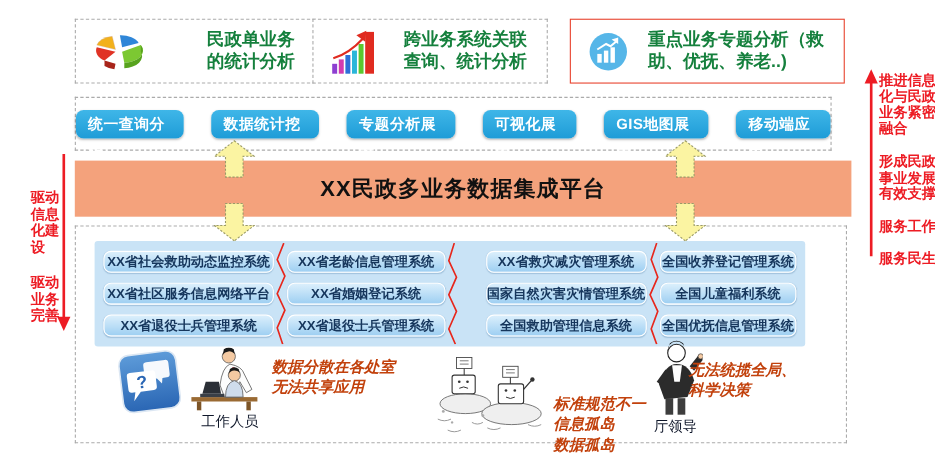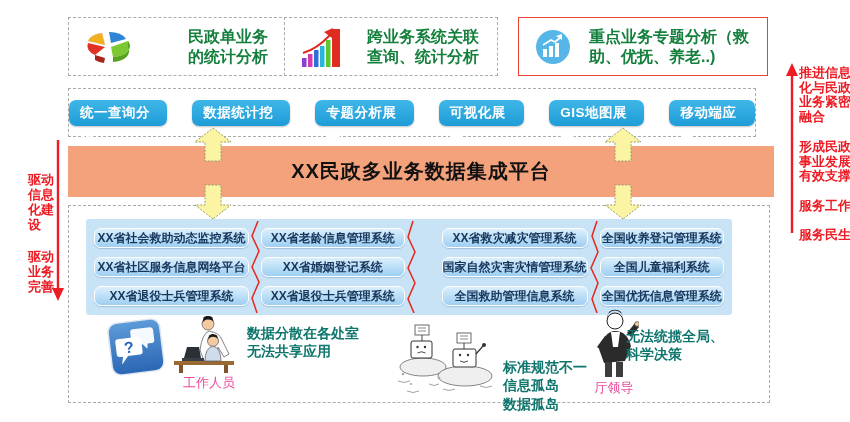--- a/index.html
+++ b/index.html
@@ -35,23 +35,23 @@
   .sys-panel { position:absolute; left:17px; top:13px; width:646px; height:96px;
       background:#C9E3F6; border-radius:3px; display:flex; align-items:center; padding:0 8px; }
   .sys-col { display:flex; flex-direction:column; gap:9px; }
   .col1{width:162px;} .col2{width:150px;} .col3{width:152px;margin-left:25px;} .col4{width:130px;}
   .pill { height:20px; line-height:18px; border:1px solid #fff; border-radius:7px;
       background:linear-gradient(180deg,#dbeffc,#9ecff2); text-align:center;
       font-size:12px; font-weight:bold; color:#16365c; box-shadow:0 1px 1px rgba(40,90,140,0.25);
       overflow:hidden; white-space:nowrap; }
   .zigzag { width:12px; height:92px; flex:0 0 12px; }
 
-  .role-label { position:absolute; text-align:center; font-size:13px; color:#ec4899; }
-  .pain-text { position:absolute; color:#0f766e; font-size:14px; font-weight:bold;
-      line-height:1.32; white-space:pre-line; }
+  .role-label { position:absolute; text-align:center; font-size:13px; color:#0f172a; }
+  .pain-text { position:absolute; color:#c2410c; font-size:14px; font-weight:bold;
+      line-height:1.32; white-space:pre-line;font-style:italic; }
 
   
   .side-note { position:absolute; color:#ed1c24; font-weight:bold; white-space:pre-line; }
   .side-left { left:28px; width:30px; font-size:13px; line-height:15px; }
   .side-right { left:799px; width:56px; font-size:13px; line-height:14.5px; }
 </style>
 </head>
 <body>
 
 <div class="canvas">

